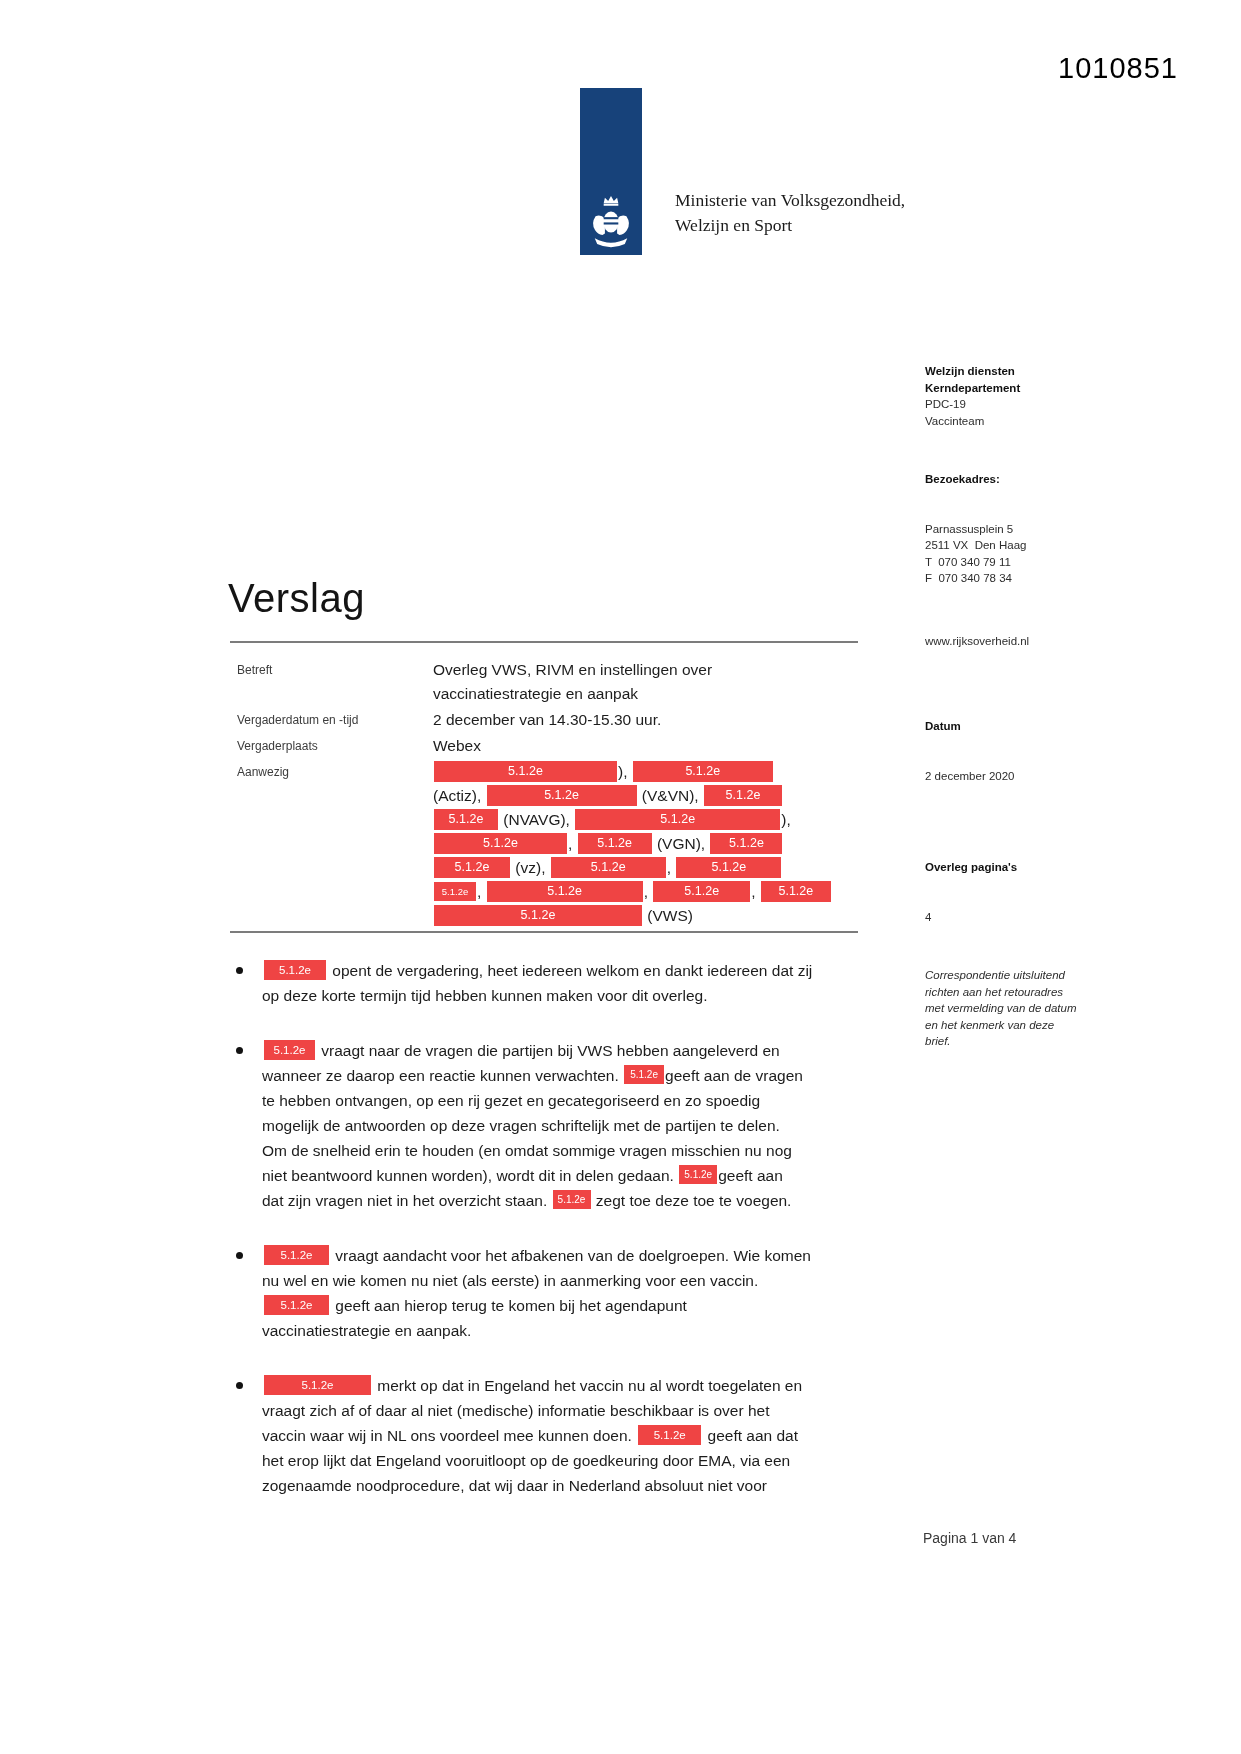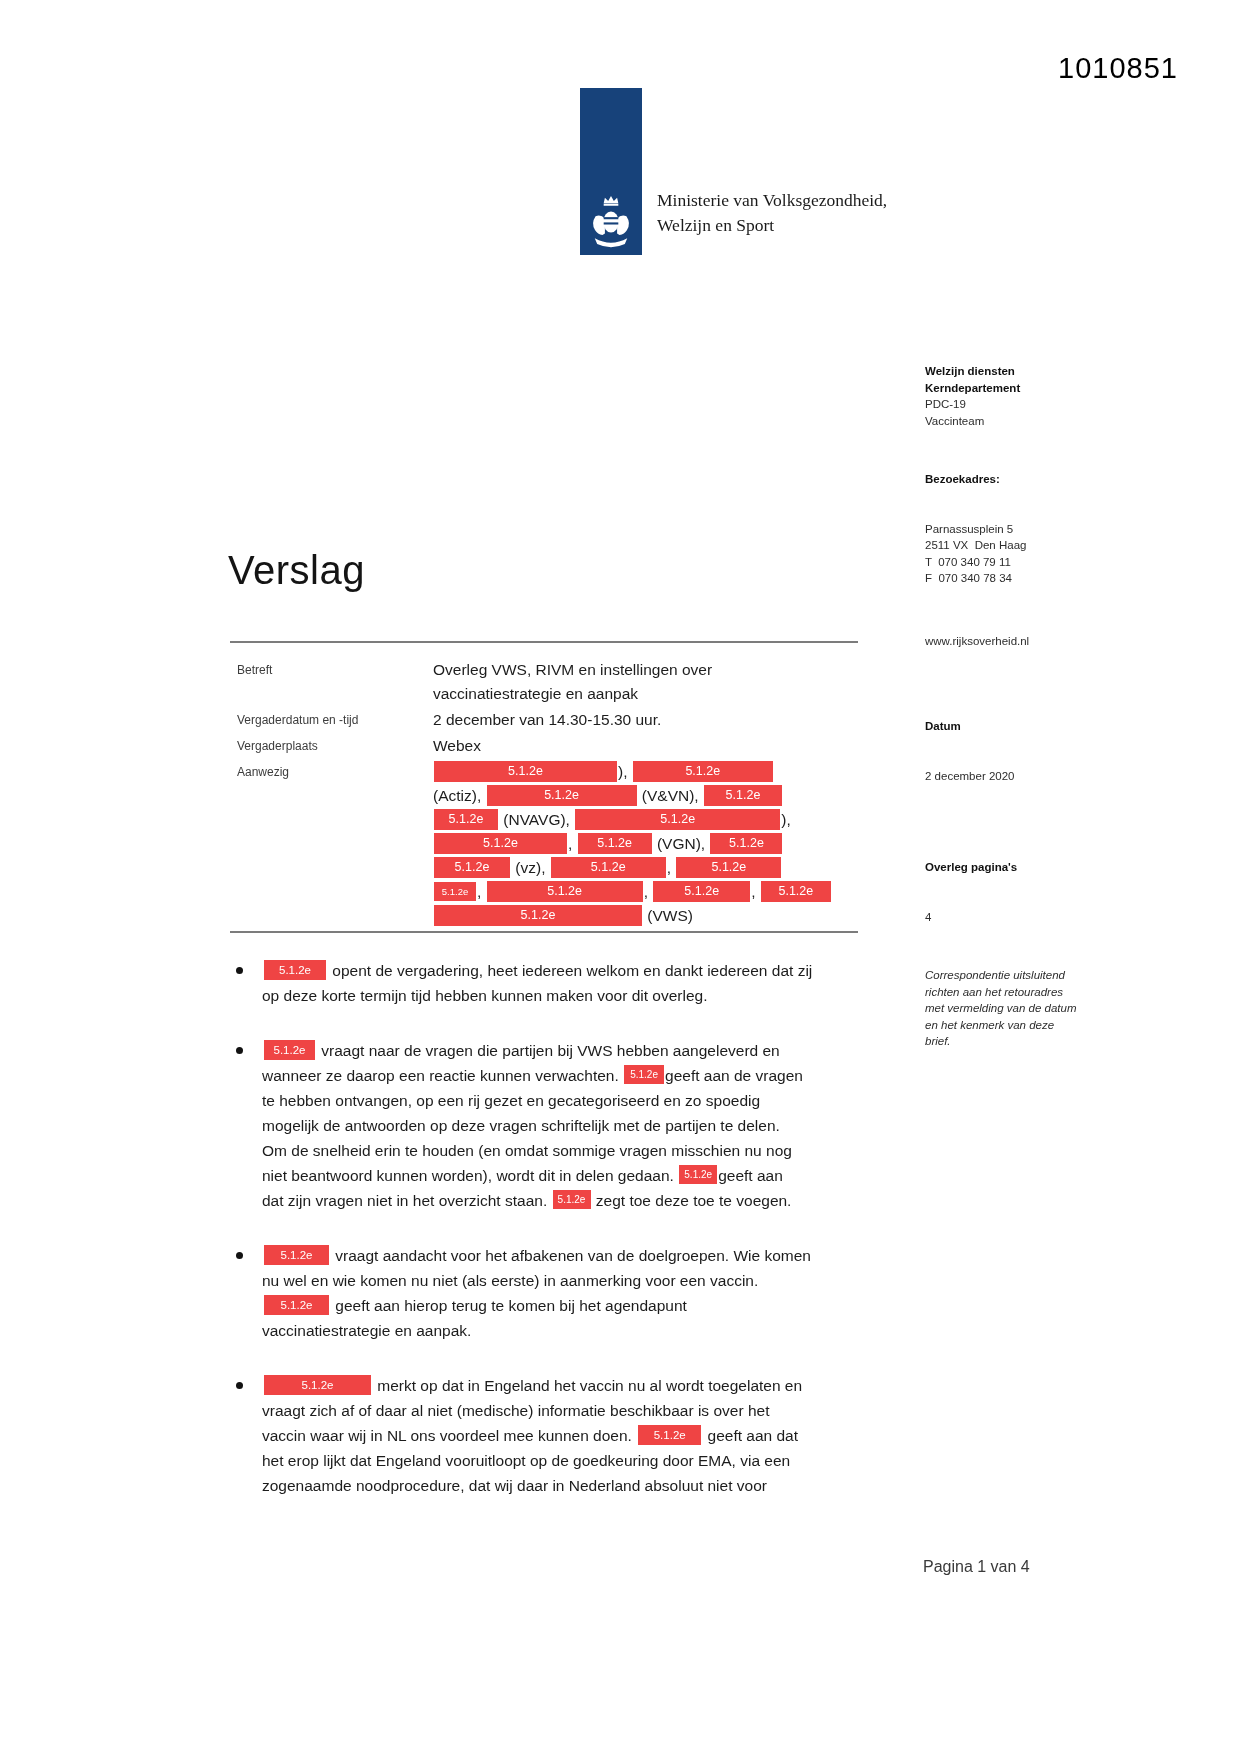--- a/index.html
+++ b/index.html
@@ -3,30 +3,30 @@
 <meta charset="utf-8">
 <style>
   html,body{margin:0;padding:0;background:#e8e8e8;}
   #page{position:relative;width:1241px;height:1754px;background:#ffffff;margin:0 auto;
         font-family:"Liberation Sans",sans-serif;color:#1d1d1d;overflow:hidden;}
 
   .docnum{position:absolute;left:1058px;top:52px;font-size:29px;letter-spacing:1px;color:#000;}
 
   .logobar{position:absolute;left:580px;top:88px;width:62px;height:167px;background:#17427a;}
   .logobar svg{position:absolute;bottom:3px;left:50%;transform:translateX(-50%);}
-  .ministry{position:absolute;left:657px;top:188px;font-family:"Liberation Serif",serif;
+  .ministry{position:absolute;left:675px;top:188px;font-family:"Liberation Serif",serif;
             font-size:17.5px;line-height:25px;color:#1b1b1b;}
 
   .sidebar{position:absolute;left:925px;top:363px;width:215px;font-size:11.5px;line-height:16.5px;color:#2d2d2d;}
   .sidebar .sb-block{margin-bottom:9px;white-space:pre-wrap;}
   .sidebar .b{font-weight:bold;color:#111;}
   .sidebar .website{margin-top:13px;margin-bottom:36px;}
   .sb-note{font-style:italic;white-space:pre-wrap;margin-top:3px;color:#2d2d2d;}
 
-  .title{position:absolute;left:228px;top:548px;margin:0;font-size:40px;font-weight:400;
+  .title{position:absolute;left:228px;top:576px;margin:0;font-size:40px;font-weight:400;
          letter-spacing:.5px;color:#141414;}
   .rule{position:absolute;left:230px;width:628px;height:2px;background:#7c7c7c;}
   .rule1{top:641px;}
   .rule2{top:931px;}
 
   .meta{position:absolute;left:237px;top:658px;width:640px;}
   .mrow{display:flex;align-items:flex-start;margin-bottom:2px;}
   .mlabel{width:196px;flex:0 0 196px;font-size:12px;color:#3c3c3c;padding-top:5px;}
   .mvalue{flex:1;font-size:15.5px;line-height:24px;white-space:pre-wrap;color:#1d1d1d;}
 
@@ -38,21 +38,21 @@
           height:20px;line-height:20px;font-size:11.5px;vertical-align:-4px;
           margin:0 2px;overflow:hidden;white-space:nowrap;}
   .redact.sm{height:19px;line-height:19px;font-size:10px;vertical-align:-3px;margin:0 1px;}
 
   .bullets{position:absolute;left:232px;top:958px;width:700px;}
   .bullet{position:relative;padding-left:30px;margin-bottom:30px;font-size:15.5px;
           line-height:25px;white-space:pre-wrap;color:#1c1c1c;}
   .bullet::before{content:"";position:absolute;left:4px;top:9px;width:7px;height:7px;
           border-radius:50%;background:#121212;}
 
-  .footer{position:absolute;left:923px;top:1530px;font-size:16px;color:#3a3a3a;margin-top:28px;}
+  .footer{position:absolute;left:923px;top:1530px;font-size:14px;color:#3a3a3a;}
 </style>
 </head>
 <body>
 
 <div id="page">
 
   <div class="docnum">1010851</div>
 
   <div class="logobar">
     <svg viewBox="0 0 64 72" width="52" height="60" aria-hidden="true">

